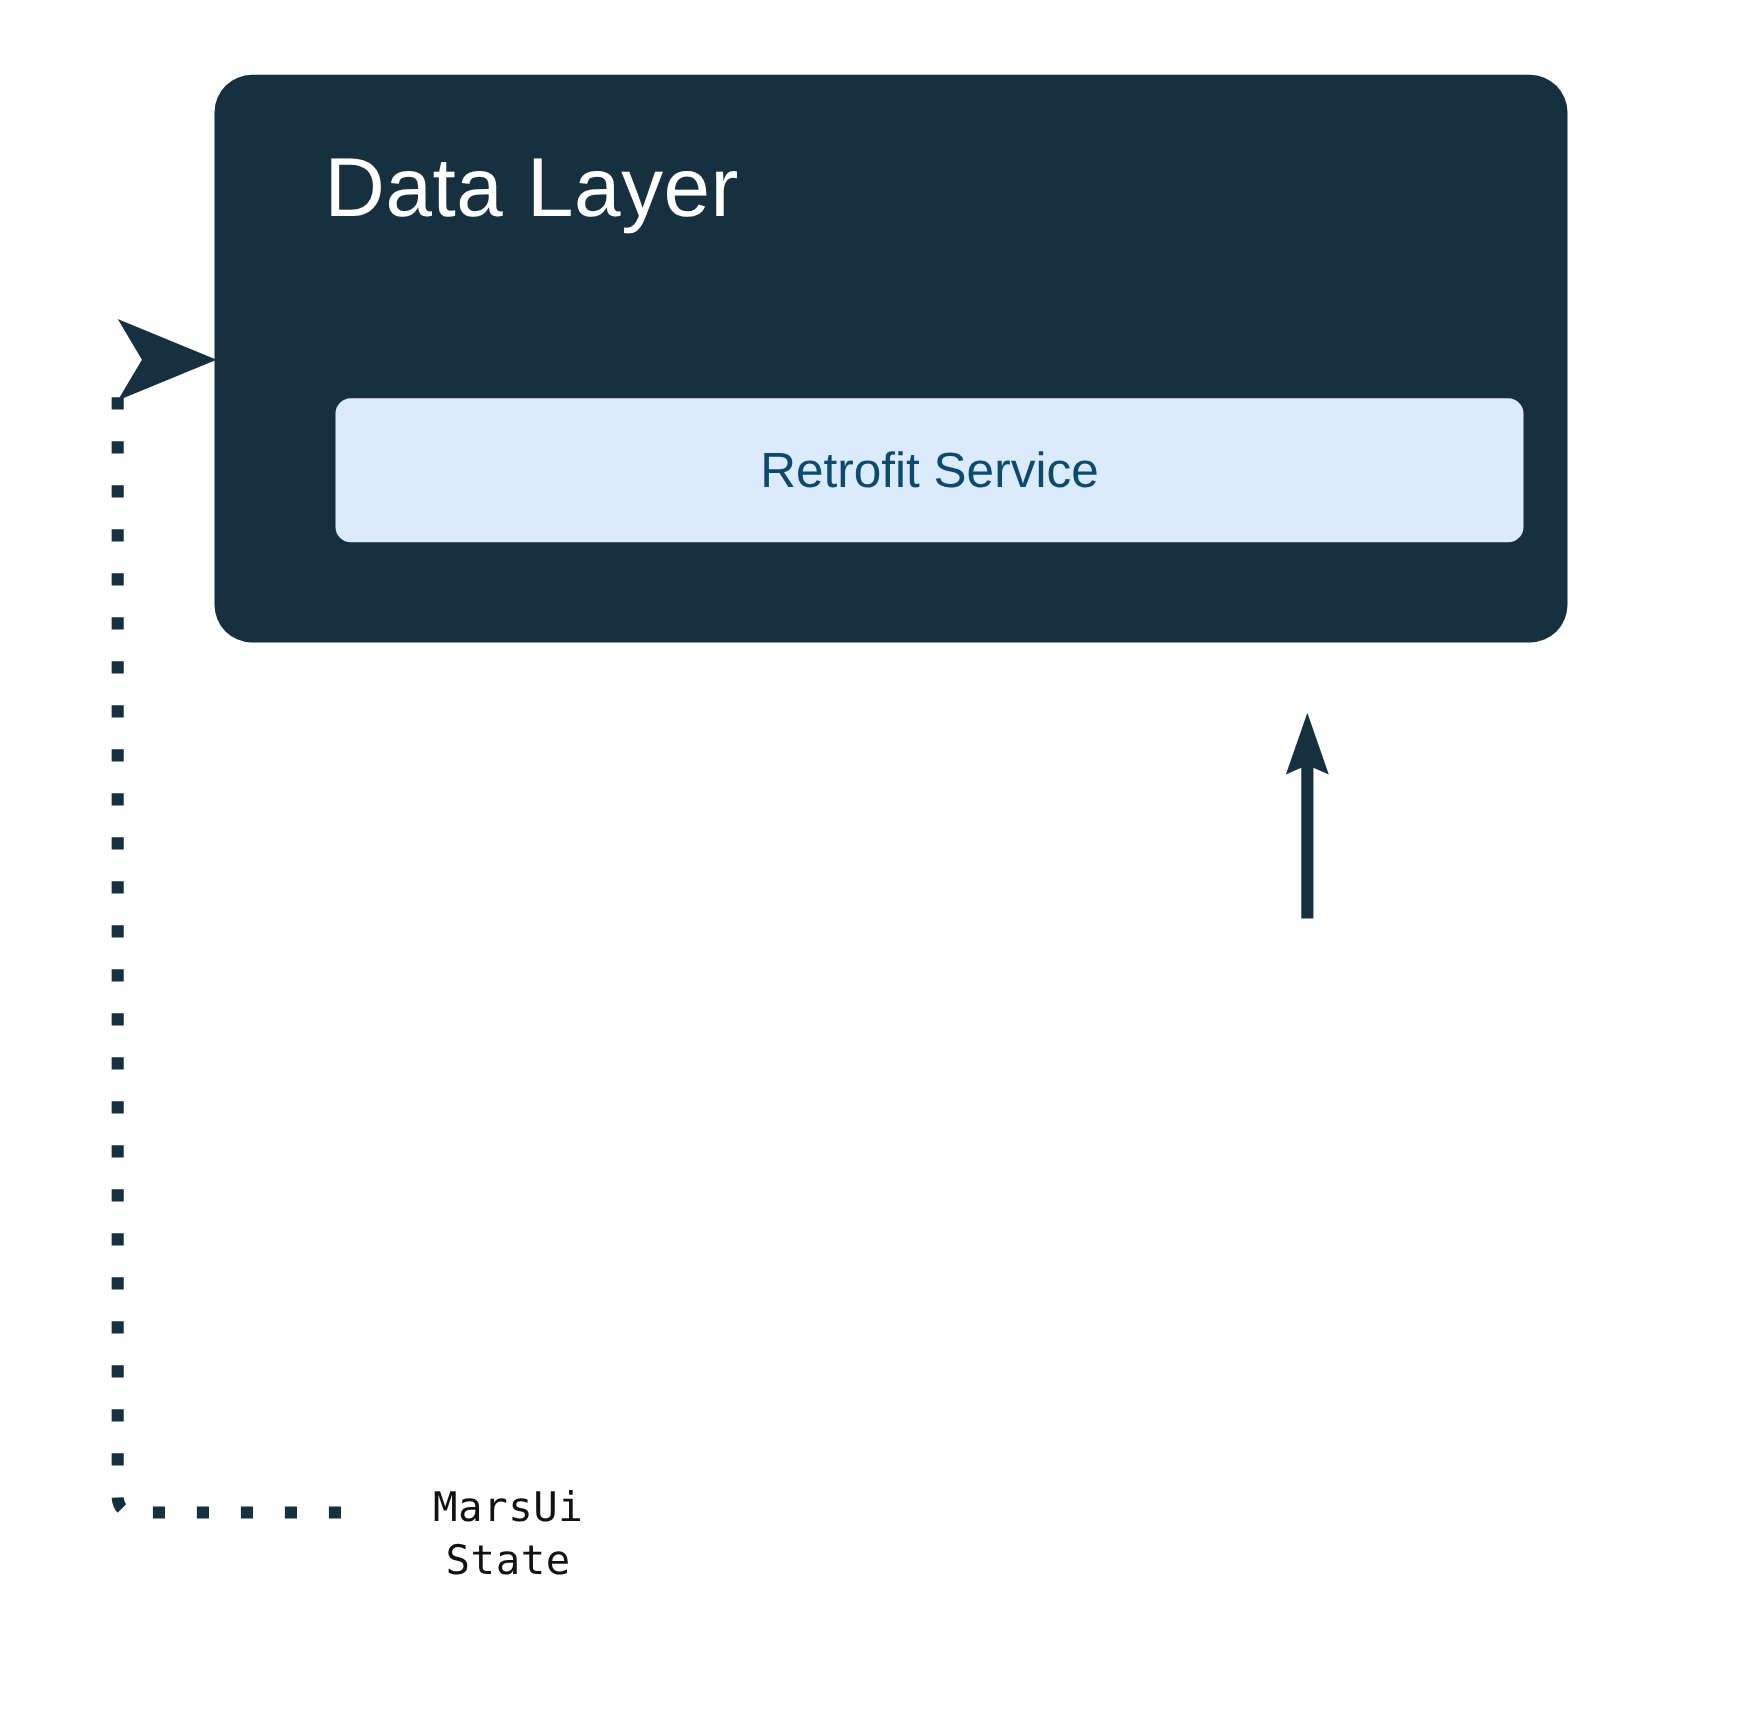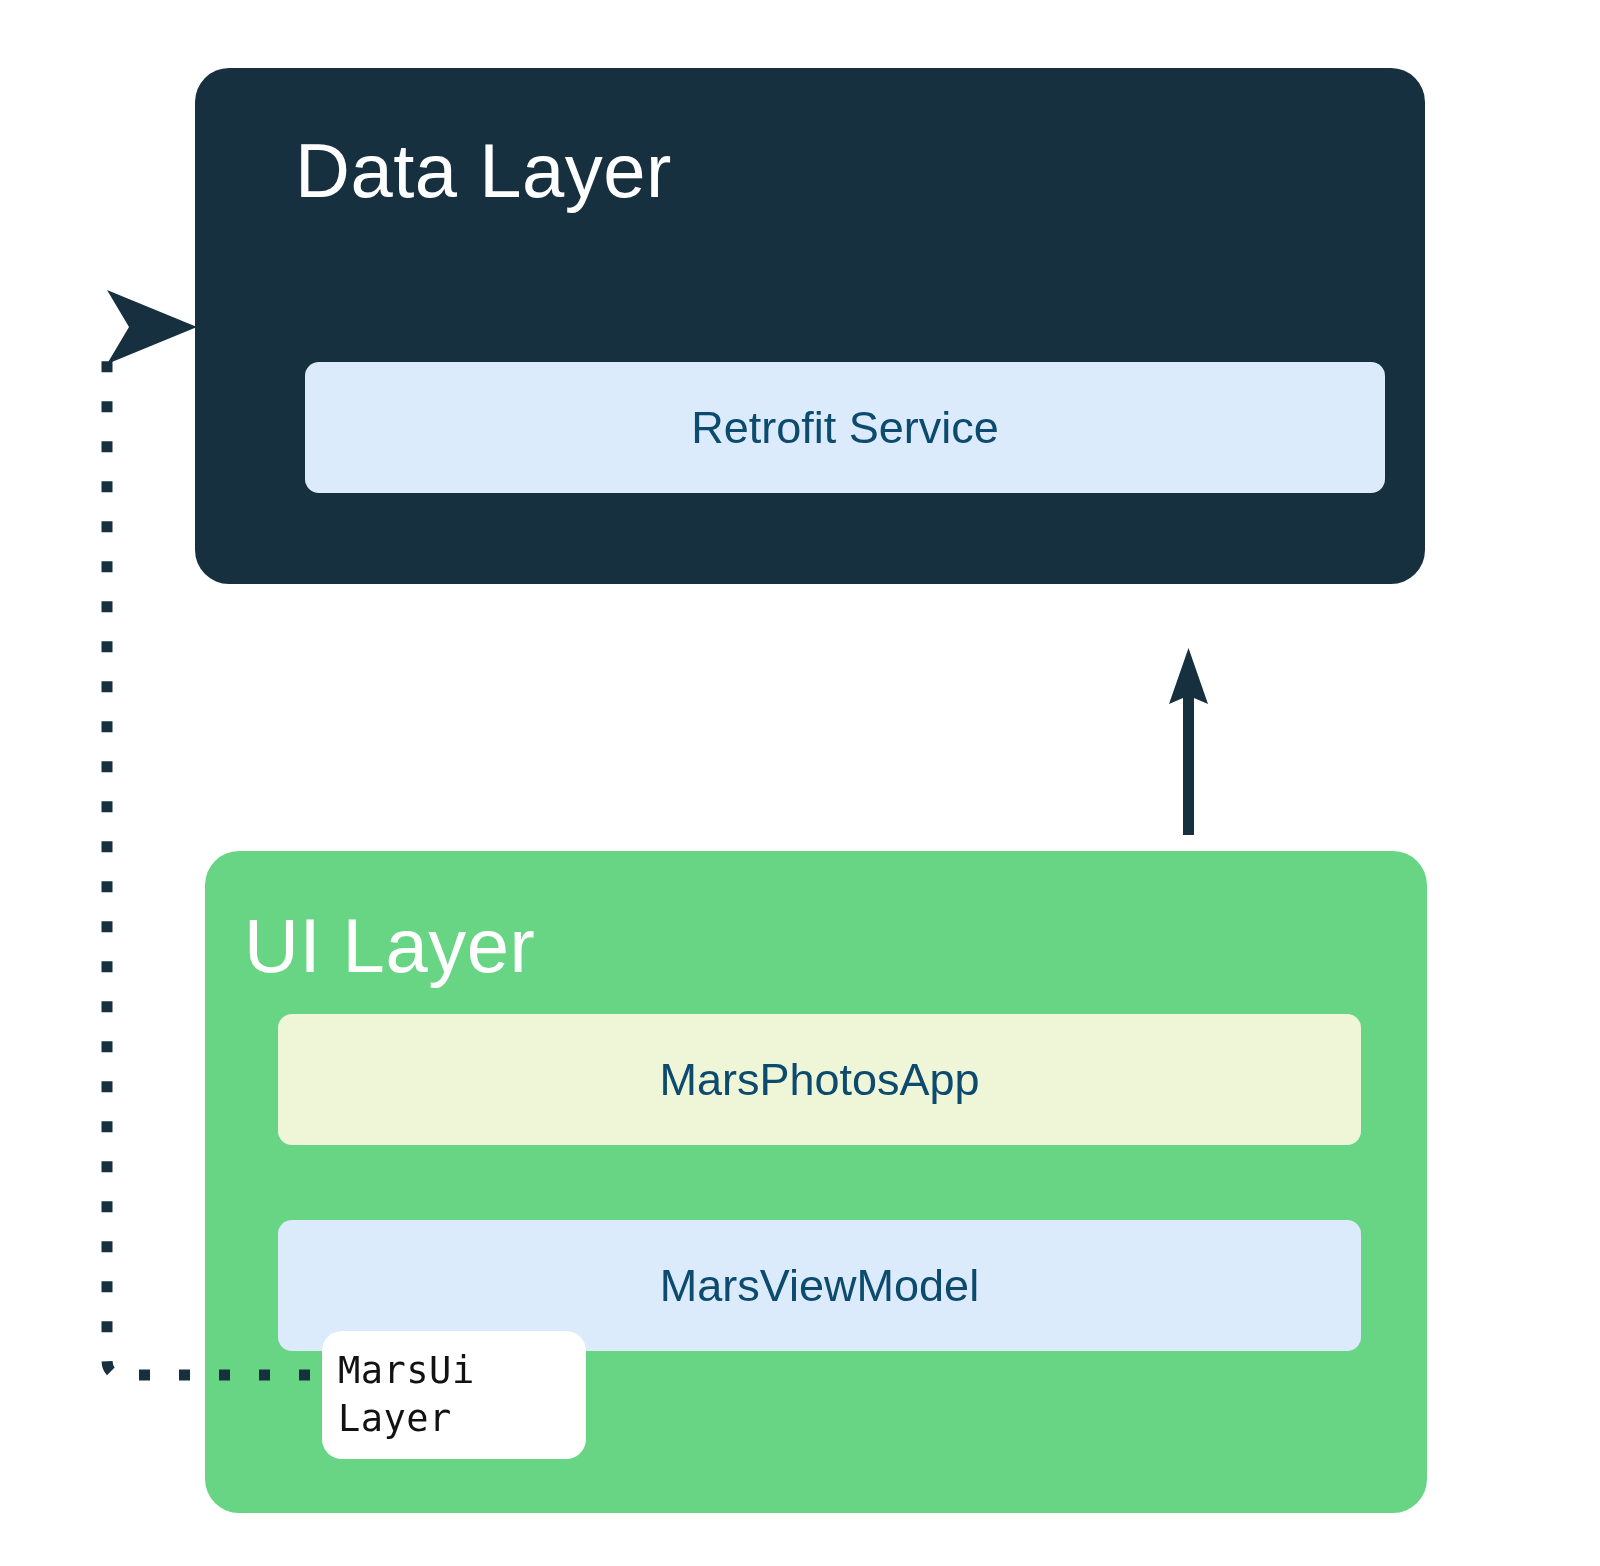--- a/index.html
+++ b/index.html
@@ -102,20 +102,21 @@
   #mars-ui-state-box {
     position: absolute;
     left: 322px;
     top: 1331px;
     width: 248px;
     height: 128px;
     background: #ffffff;
     border-radius: 20px;
     display: flex;
     flex-direction: column;
+    align-items: center;
     justify-content: center;
     z-index: 7;
     padding-left: 16px;
   }
   .mono-label {
     font-family: "DejaVu Sans Mono", "Liberation Mono", monospace;
     font-size: 37px;
     color: #121212;
     line-height: 1.30;
     letter-spacing: 0.5px;
@@ -172,31 +173,19 @@
              Q 47 1095 47 1080
              L 47 80" fill="none" stroke="#17303f" stroke-width="11" stroke-linecap="butt" stroke-dasharray="11 29"></path>
 
     <path d="M 137 47
              L 47 10
              L 69 47
              L 47 84
              Z" fill="#17303f"></path>
   </svg>
 
-  <div class="layer-box" id="ui-layer">
-
-    <div class="layer-title" id="ui-layer-title">UI Layer</div>
-
-    <div class="component-box" id="mars-photos-app-box">
-      <span class="component-label">MarsPhotosApp</span>
-    </div>
-
-    <div class="component-box" id="mars-view-model-box">
-      <span class="component-label">MarsViewModel</span>
-    </div>
-  </div>
 
   <div id="mars-ui-state-box">
     <span class="mono-label">MarsUi</span>
-    <span class="mono-label">Layer</span>
+    <span class="mono-label">State</span>
   </div>
 
 </div>
 
 </body></html>

